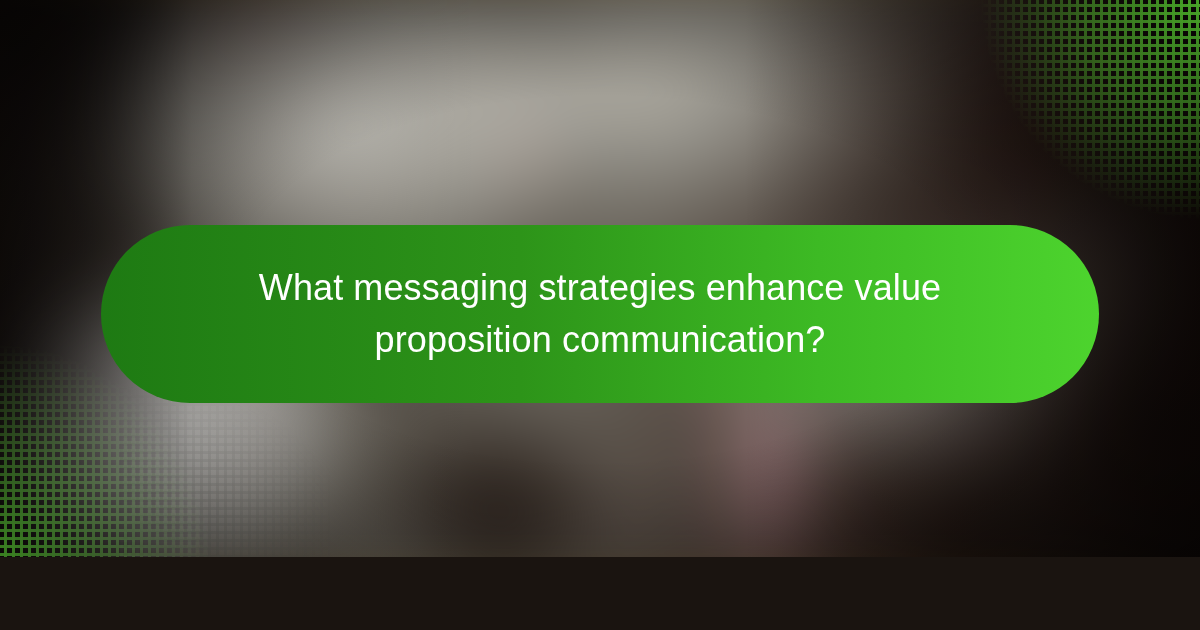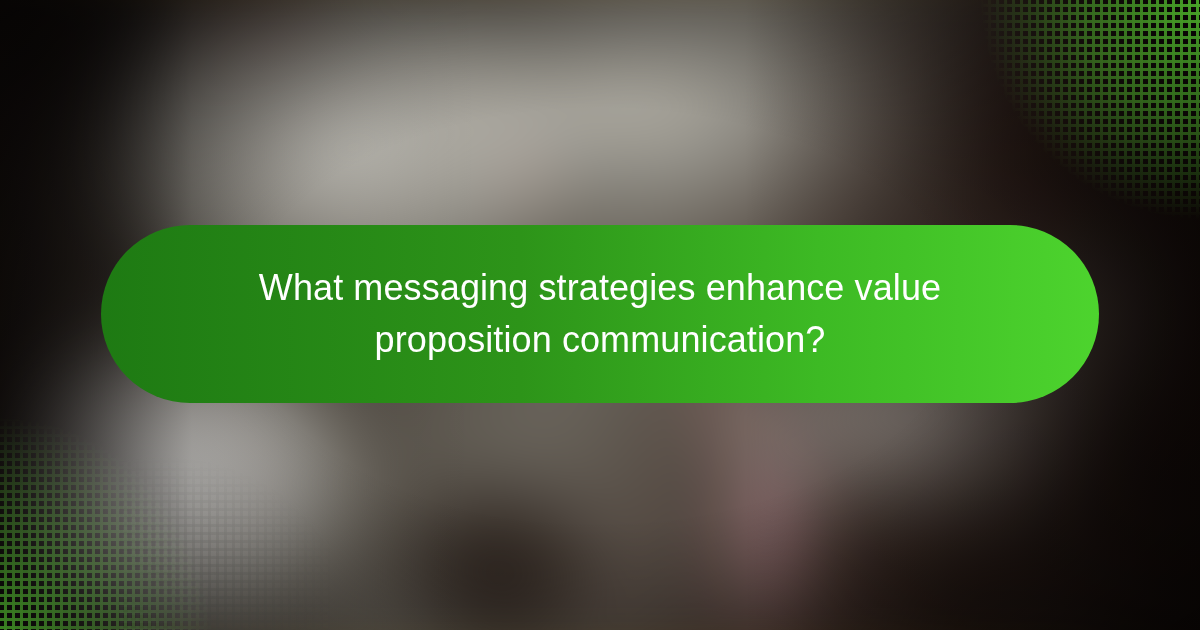--- a/index.html
+++ b/index.html
@@ -11,21 +11,21 @@
   }
 
   body {
     font-family: "Liberation Sans", sans-serif;
     background: #1a1410;
   }
 
   #canvas {
     position: relative;
     width: 1200px;
-    height: 630px;
+    height: 557px;
     overflow: hidden;
     background: #eab308;
   }
 
   
   .photo-bg {
     position: absolute;
     inset: -60px;
     filter: blur(34px) saturate(0.85);
     background-color: #3a332c;

